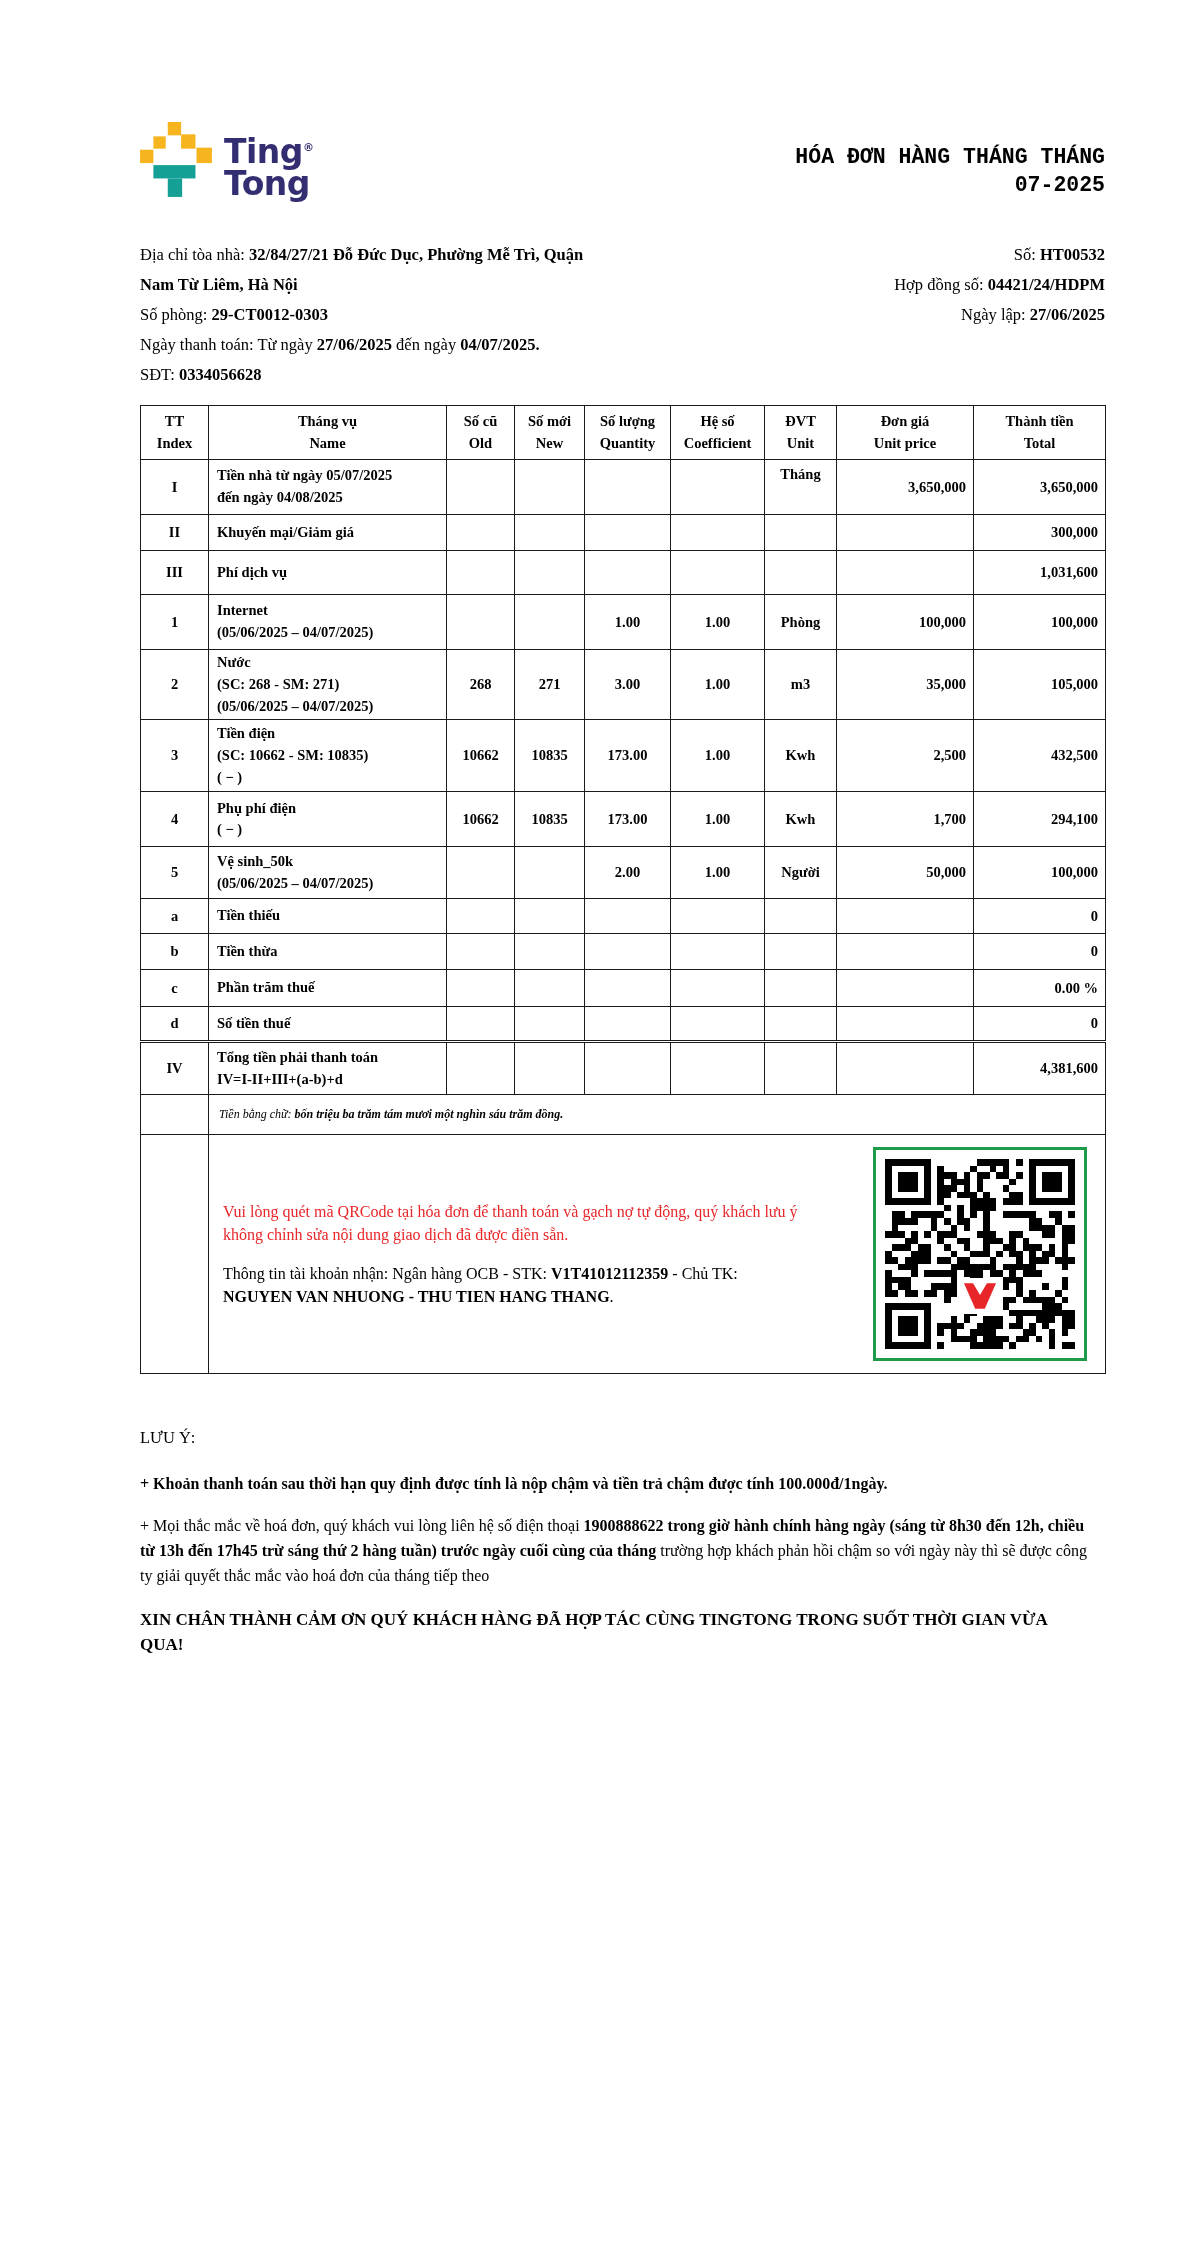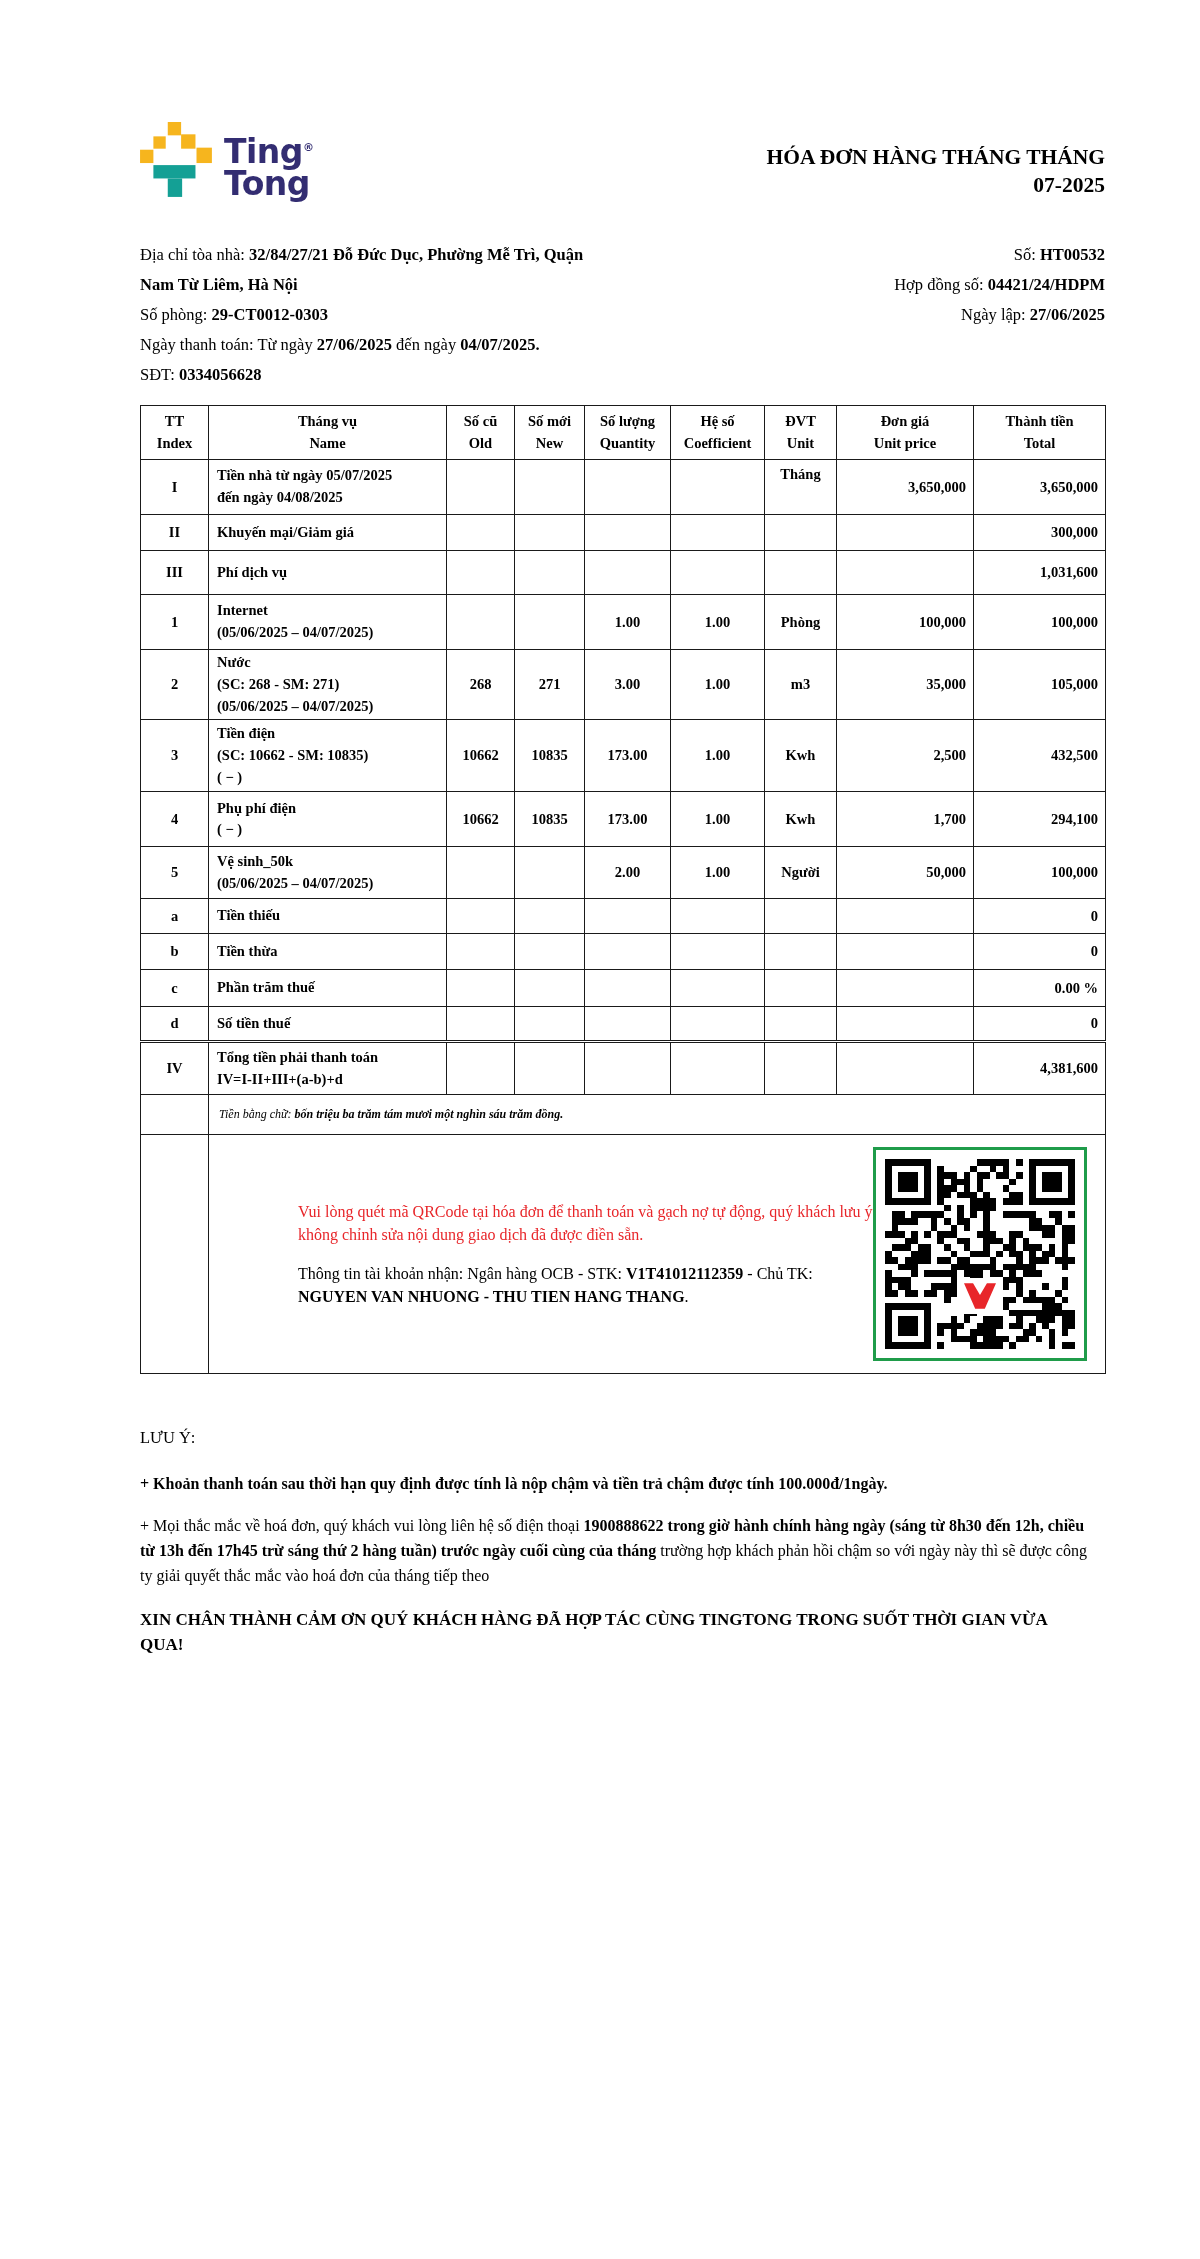--- a/index.html
+++ b/index.html
@@ -16,20 +16,21 @@
   .logo{display:flex;align-items:flex-start;gap:10px;}
   .logo-text{
     font-family:"DejaVu Sans","Liberation Sans",sans-serif;
     font-weight:700;font-size:33px;line-height:0.98;
     color:var(--brand_navy,#332d72);letter-spacing:-0.5px;margin-top:14px;
   }
   .logo-text .reg{font-size:11px;vertical-align:super;font-weight:700;}
   .title{
     width:360px;text-align:right;font-weight:700;font-size:21.5px;line-height:1.3;
     margin-top:22px;
+    font-family:Liberation Mono, monospace;
   }
 
   
   .info{margin-top:36px;font-size:16.5px;}
   .info-row{display:flex;justify-content:space-between;line-height:30px;}
   .info-left{flex:1 1 auto;}
   .info-right{flex:0 0 auto;text-align:right;}
   b{font-weight:700;}
 
   
@@ -40,21 +41,21 @@
   td{font-weight:700;}
   td.ct{text-align:center;}
   td.num{text-align:right;padding-right:7px;}
   td.name{text-align:left;padding-left:8px;line-height:1.5;}
   tr.sum-row td{border-top:3px double #1a1a1a;}
   td.va-top{vertical-align:top;padding-top:6px;}
   td.words-cell{font-weight:400;font-style:italic;padding-left:10px;font-size:12px;}
   td.words-cell b{font-style:italic;}
 
   
-  .qr-flex{display:flex;align-items:center;justify-content:flex-end;padding:10px 4px 10px 8px;}
+  .qr-flex{display:flex;align-items:center;justify-content:space-between;padding:10px 4px 10px 8px;}
   .qr-texts{width:575px;font-weight:400;}
   .qr-notice{color:var(--warning_red,#e8262a);font-size:16px;line-height:1.45;margin:0 0 16px 0;font-weight:400;}
   .qr-acct{font-size:16px;line-height:1.45;margin:0;font-weight:400;}
   .qr-frame{
     position:relative;flex:0 0 auto;background:#fff;
     border:3px solid var(--qr_green,#1f9c4a);padding:9px;margin-right:8px;line-height:0;
   }
   .qr-vbadge{
     position:absolute;left:50%;transform:translateX(-50%);bottom:44px;
     width:46px;height:36px;background:#fff;display:flex;align-items:center;justify-content:center;

